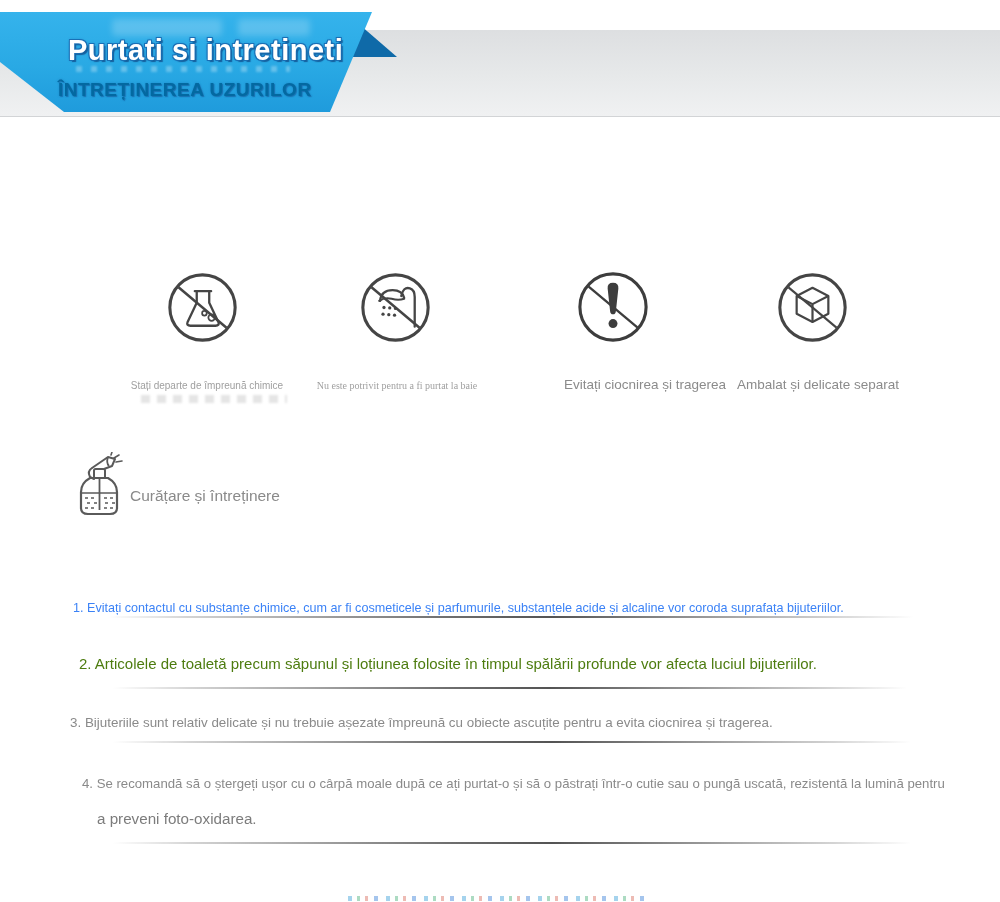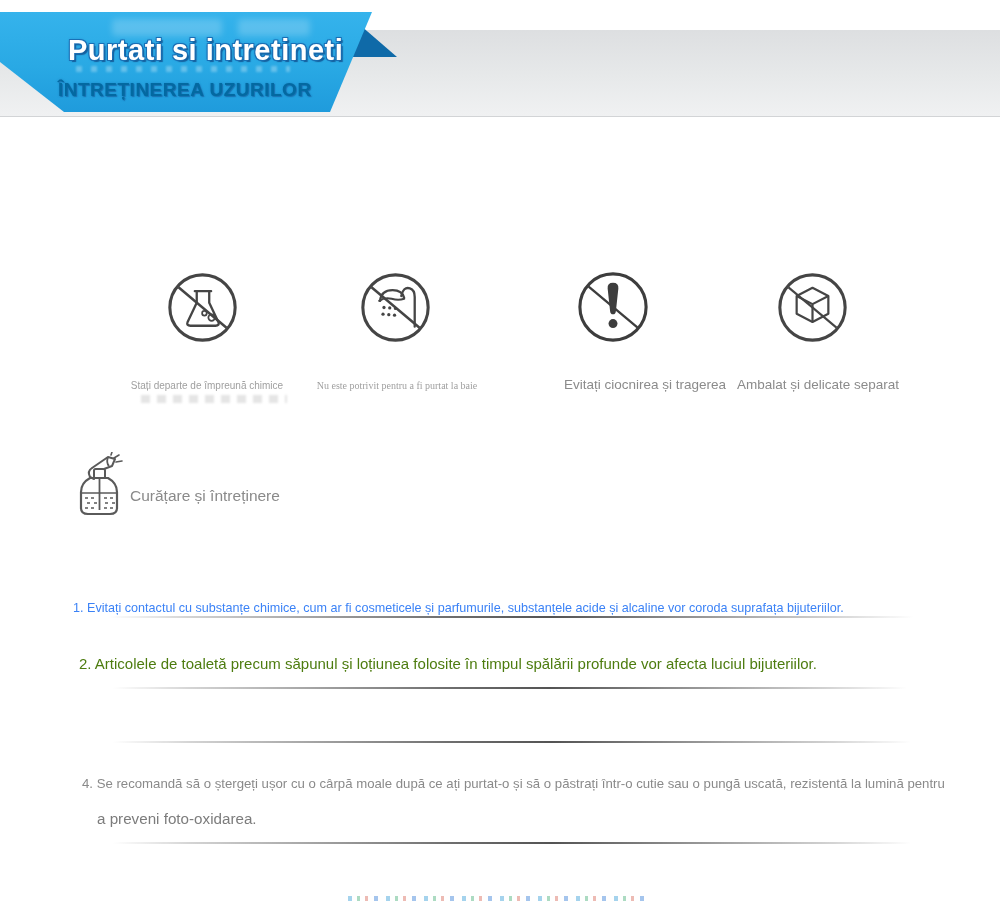--- a/index.html
+++ b/index.html
@@ -190,20 +190,21 @@
     </svg>
   </div>
   <div class="clean-label">Curățare și întreținere</div>
 
   <div class="instr instr-1">1. Evitați contactul cu substanțe chimice, cum ar fi cosmeticele și parfumurile, substanțele acide și alcaline vor coroda suprafața bijuteriilor.</div>
   <div class="divider div-1"></div>
 
   <div class="instr instr-2">2. Articolele de toaletă precum săpunul și loțiunea folosite în timpul spălării profunde vor afecta luciul bijuteriilor.</div>
   <div class="divider div-2"></div>
 
+  <div class="instr instr-3">3. Bijuteriile sunt relativ delicate și nu trebuie așezate împreună cu obiecte ascuțite pentru a evita ciocnirea și tragerea.</div>
   <div class="divider div-3"></div>
 
   <div class="instr instr-4a">4. Se recomandă să o ștergeți ușor cu o cârpă moale după ce ați purtat-o și să o păstrați într-o cutie sau o pungă uscată, rezistentă la lumină pentru</div>
   <div class="instr instr-4b">a preveni foto-oxidarea.</div>
   <div class="divider div-4"></div>
 
   <div class="bottom-specks"></div>
 
 </div>
 

